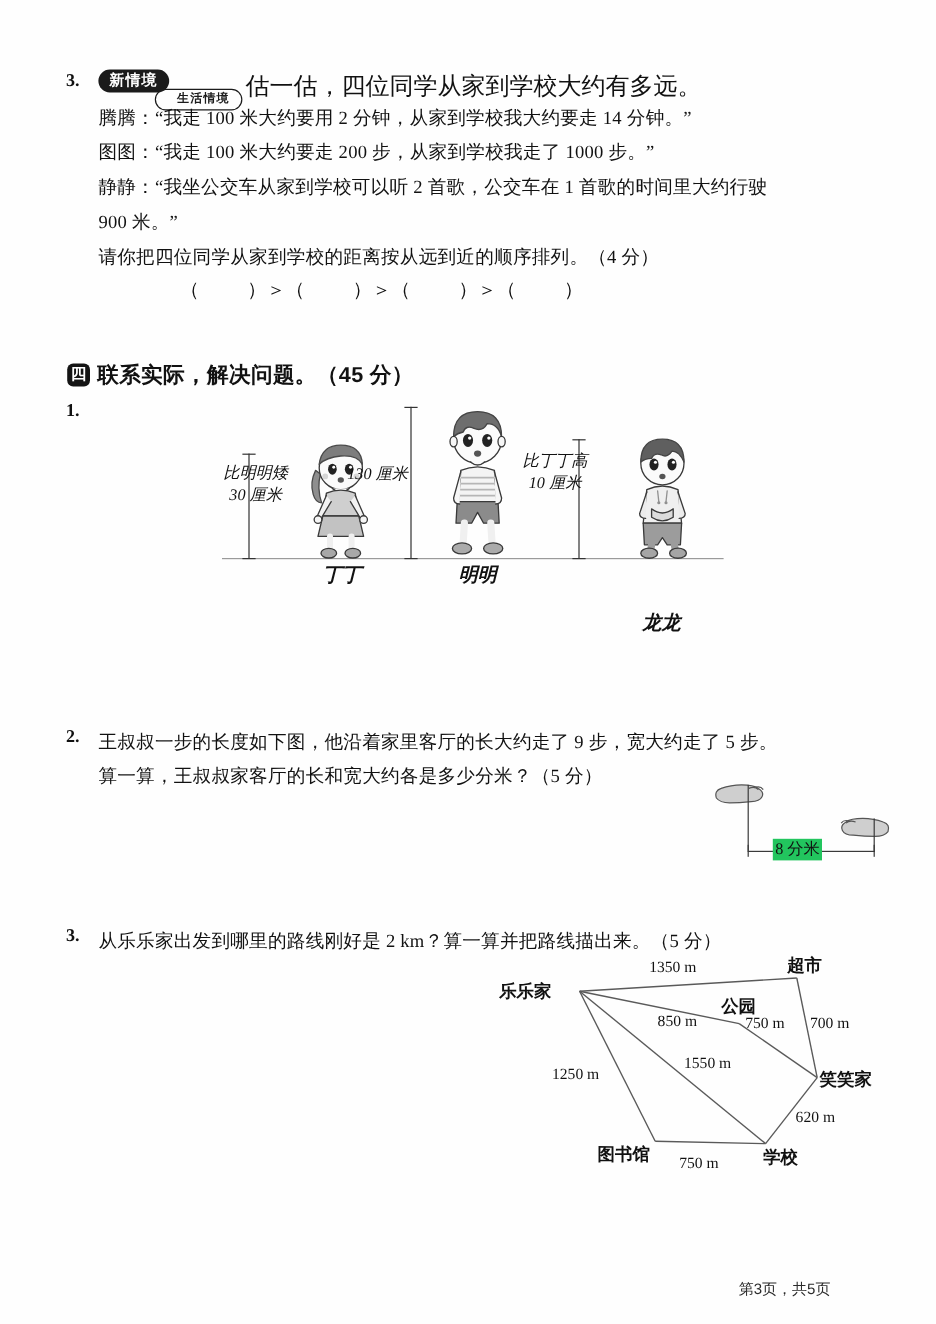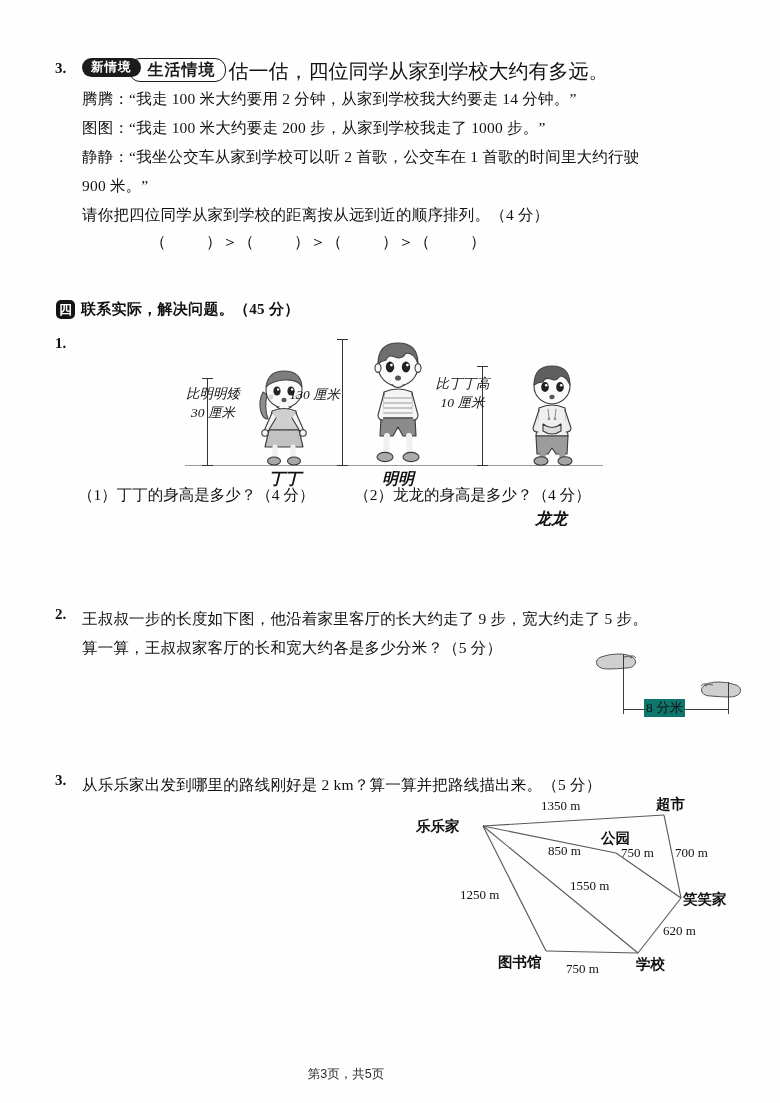--- a/index.html
+++ b/index.html
@@ -60,29 +60,30 @@
     border-radius: 11px;
     letter-spacing: 1px;
     line-height: 1;
     position: relative;
     z-index: 2;
     font-family: "Liberation Sans", sans-serif;
   }
   .badge-light {
     border: 1.4px solid #1b1b1b;
     color: #1b1b1b;
-    font-size: 16px;
+    font-size: 10px;
     font-weight: bold;
     padding: 2.5px 9px 3.5px 18px;
     border-radius: 11px;
     letter-spacing: 1px;
     line-height: 1;
     margin-left: -12px;
     background: transparent;
     font-family: "Liberation Sans", sans-serif;
+    margin-top: 16px;
   }
   .badge-text {
     font-size: 20px;
     margin-left: 3px;
   }
 
   .blank-row {
     padding-left: 27px;
     margin-top: 3px;
     font-size: 16px;
@@ -106,23 +107,23 @@
     color: #ffffff;
     border-radius: 5px;
     font-size: 13px;
     font-weight: bold;
     display: flex;
     align-items: center;
     justify-content: center;
     font-family: "Liberation Sans", sans-serif;
   }
   .sec-title {
-    font-size: 15px;
-    font-weight: bold;
-    font-family: Liberation Serif, serif;
+    font-size: 18px;
+    font-weight: bold;
+    font-family: Liberation Sans, sans-serif;
     letter-spacing: 0.3px;
   }
 
   
   #prob1-num {
     position: absolute;
     left: 55px;
     top: 335px;
     font-size: 15px;
     font-weight: bold;
@@ -197,21 +198,21 @@
   }
   .fp-hline {
     position: absolute;
     height: 0;
     border-top: 1.2px solid #3a3a3a;
   }
   .fp-label {
     position: absolute;
     font-size: 13.5px;
     white-space: nowrap;
-    background: #0f766e;
+    background: #22c55e;
     padding: 0 2px;
   }
 
   
   #prob3-bottom {
     position: absolute;
     left: 55px;
     top: 770px;
     width: 690px;
   }
@@ -236,21 +237,21 @@
     white-space: nowrap;
     font-family: "Liberation Serif", "DejaVu Serif", serif;
   }
 
   
   #footer {
     position: absolute;
     left: 0;
     top: 1066px;
     width: 692px;
-    text-align: center;
+    text-align: right;
     font-size: 12.5px;
     color: #2b2b2b;
     font-family: "Liberation Sans", sans-serif;
   }
 </style>
 </head>
 <body>
 
 <div class="page">
 
@@ -417,24 +418,20 @@
 
           <ellipse cx="26" cy="99" rx="7" ry="4.2" fill="#a5a5a5"></ellipse>
           <ellipse cx="50" cy="99" rx="7" ry="4.2" fill="#a5a5a5"></ellipse>
         </g>
       </svg>
 
       <div class="kid-name" style="left:322px; top:136px; width:88px;margin-top:40px;">龙龙</div>
     </div>
   </div>
 
-  <div id="prob1-subs">
-    <span>（1）丁丁的身高是多少？（4 分）</span>
-    <span class="sub2">（2）龙龙的身高是多少？（4 分）</span>
-  </div>
 
   <div id="prob2">
     <span class="q-num">2.</span>
     <span class="q-line indent">王叔叔一步的长度如下图，他沿着家里客厅的长大约走了 9 步，宽大约走了 5 步。</span>
     <span class="q-line indent">算一算，王叔叔家客厅的长和宽大约各是多少分米？（5 分）</span>
   </div>
 
   <div id="footprint-fig">
 
     <svg width="46" height="22" viewBox="0 0 46 22" style="position:absolute; left:2px; top:0px;">

